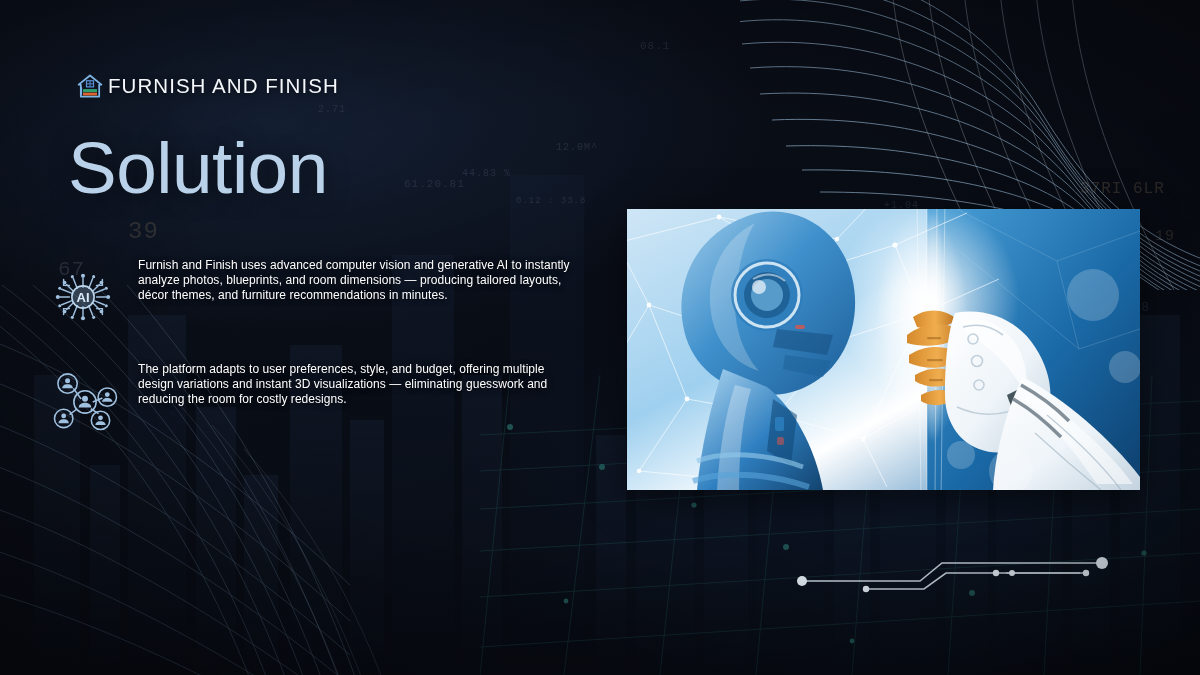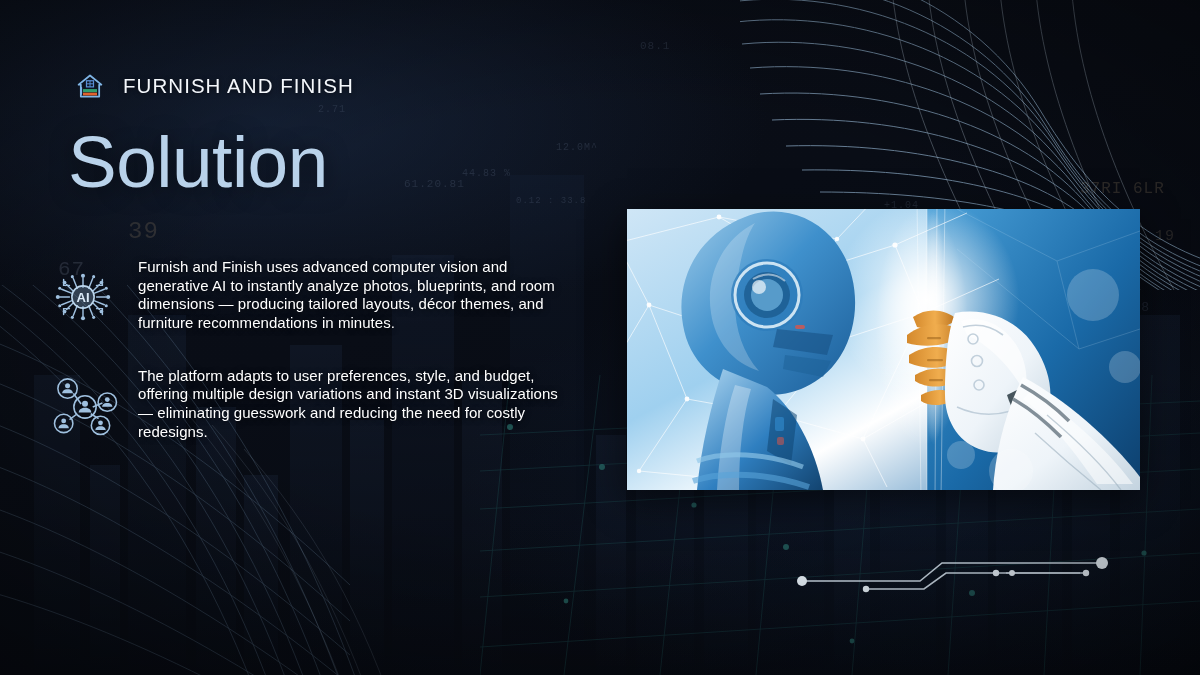--- a/index.html
+++ b/index.html
@@ -39,44 +39,44 @@
   .bg-grid{ position:absolute; right:0; bottom:0; width:720px; height:300px; pointer-events:none; opacity:.85;}
   
   .bg-circuit{ position:absolute; right:30px; bottom:58px; width:400px; height:70px; pointer-events:none; }
   .vignette{
     position:absolute; inset:0; pointer-events:none;
     background:radial-gradient(ellipse 85% 80% at 50% 48%, rgba(0,0,0,0) 40%, rgba(0,0,0,.55) 100%);
   }
 
   
   .brand{
-    position:absolute; left:76px; top:72px; display:flex; align-items:center; gap:19px; z-index:6;
+    position:absolute; left:76px; top:72px; display:flex; align-items:center; gap:4px; z-index:6;
   }
   .brand-logo{ width:28px; height:28px; display:block; }
   .brand-name{
     color:#f4f7fb; font-size:20.5px; letter-spacing:1.05px; font-weight:400;
     text-shadow:0 1px 5px rgba(0,0,0,.6);
   }
 
   
   .title{
-    position:absolute; left:68px; top:125px; z-index:6;
+    position:absolute; left:68px; top:131px; z-index:6;
     font-size:73px; line-height:1; font-weight:400; letter-spacing:-.5px;
     color:#b9d2ea;
     text-shadow:0 3px 22px rgba(0,0,0,.6);
   }
 
   
   .blocks{ position:absolute; left:52px; top:258px; width:520px; z-index:6; }
   .block{ display:flex; align-items:flex-start; gap:0; }
   .block + .block{ margin-top:34px; }
   .block-icon{ width:86px; flex:0 0 86px; display:flex; justify-content:flex-start; padding-top:8px; }
   .block-icon svg{ display:block; }
   .block-text{
-    flex:1; color:#ffffff; font-size:15px; line-height:1.245; font-weight:400;
+    flex:1; color:#ffffff; font-size:12px; line-height:1.245; font-weight:400;
     letter-spacing:.05px; text-shadow:0 1px 6px rgba(0,0,0,.75);
   }
 
   
   .photo{
     position:absolute; left:627px; top:209px; width:513px; height:281px; z-index:5;
     overflow:hidden; box-shadow:0 10px 34px rgba(0,0,0,.55);
     background:#8fc4e8;
   }
   .photo svg{ display:block; width:100%; height:100%; }
@@ -314,21 +314,21 @@
             <path d="M34 33.8 c-4.6 0 -6.5 2.6 -6.5 5 h13 c0 -2.4 -1.9 -5 -6.5 -5 z"></path>
             <circle cx="57" cy="25.4" r="2.5"></circle>
             <path d="M57 28.8 c-3.8 0 -5.3 2.1 -5.3 4.1 h10.6 c0 -2 -1.5 -4.1 -5.3 -4.1 z"></path>
             <circle cx="12" cy="47.4" r="2.5"></circle>
             <path d="M12 50.8 c-3.8 0 -5.3 2.1 -5.3 4.1 h10.6 c0 -2 -1.5 -4.1 -5.3 -4.1 z"></path>
             <circle cx="50" cy="49.4" r="2.5"></circle>
             <path d="M50 52.8 c-3.8 0 -5.3 2.1 -5.3 4.1 h10.6 c0 -2 -1.5 -4.1 -5.3 -4.1 z"></path>
           </g>
         </svg>
       </div>
-      <div class="block-text">The platform adapts to user preferences, style, and budget, offering multiple design variations and instant 3D visualizations — eliminating guesswork and reducing the need for costly redesigns.</div>
+      <div class="block-text">The platform adapts to user preferences, style, and budget, offering multiple design variations and instant 3D visualizations — eliminating guesswork and reducing the room for costly redesigns.</div>
     </div>
 
   </div>
 
   <div class="photo">
     <svg viewBox="0 0 513 281" preserveAspectRatio="xMidYMid slice">
       <defs>
         <linearGradient id="sky" x1="0" y1="0" x2="1" y2="1">
           <stop offset="0%" stop-color="#cfe6f6"></stop>
           <stop offset="38%" stop-color="#9fd0ef"></stop>

